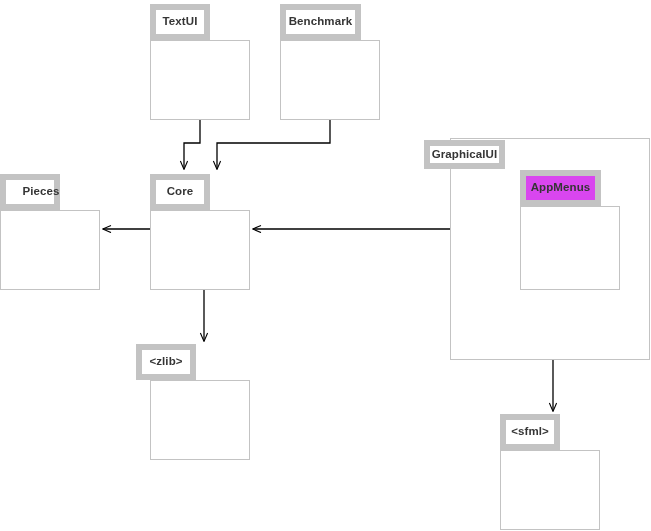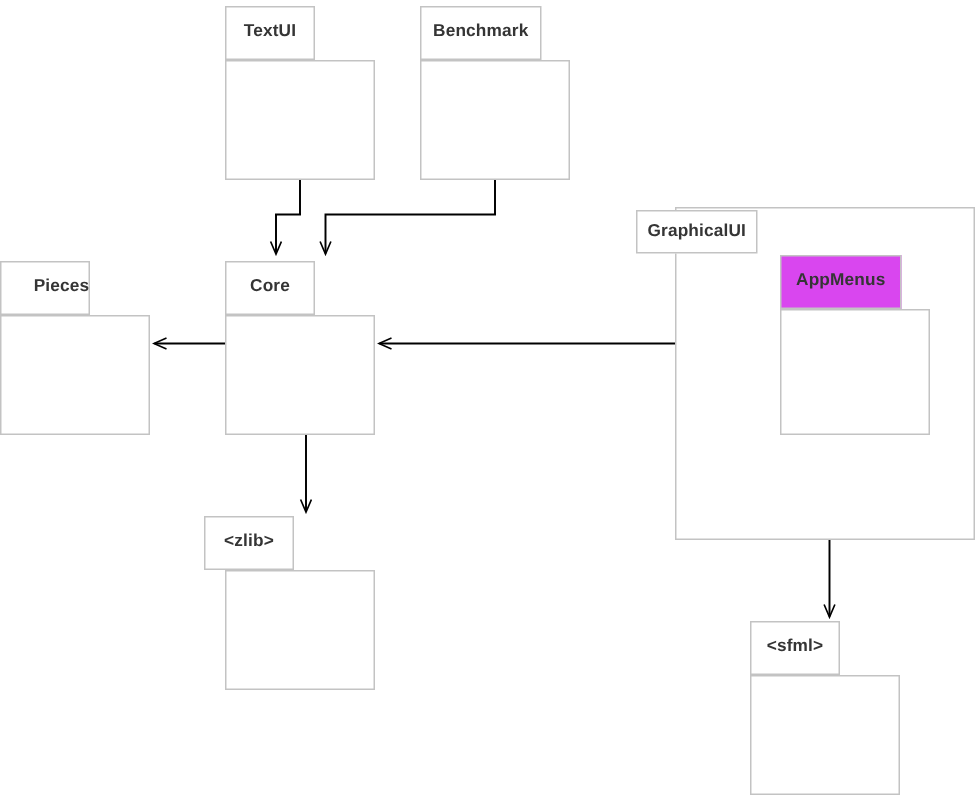--- a/index.html
+++ b/index.html
@@ -27,21 +27,21 @@
     pointer-events: none;
   }
   .pkg {
     position: absolute;
   }
   .pkg-tab {
     position: absolute;
     left: 0;
     top: 0;
     box-sizing: border-box;
-    border: 1px solid #701a75;
+    border: 6px solid #701a75;
     background: #ffffff;
     display: flex;
     align-items: center;
     justify-content: center;
     z-index: 3;
   }
   .pkg-body {
     position: absolute;
     left: 0;
     box-sizing: border-box;

